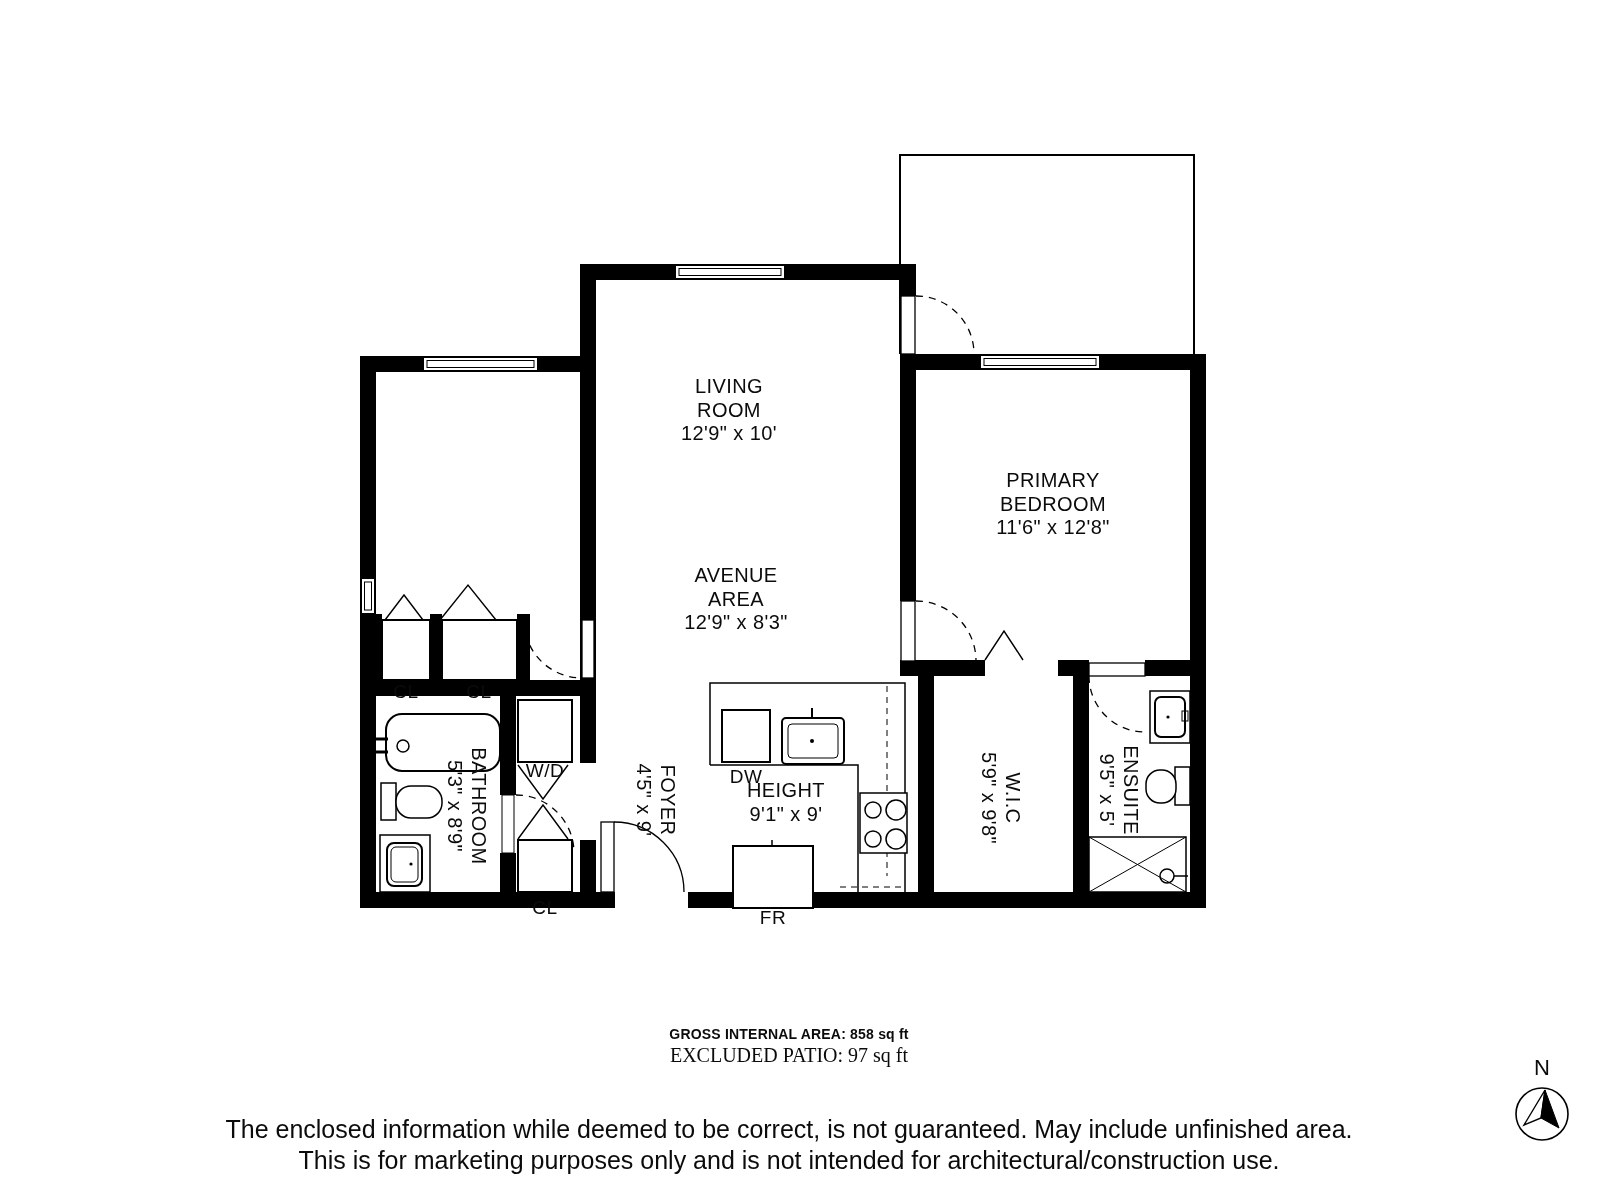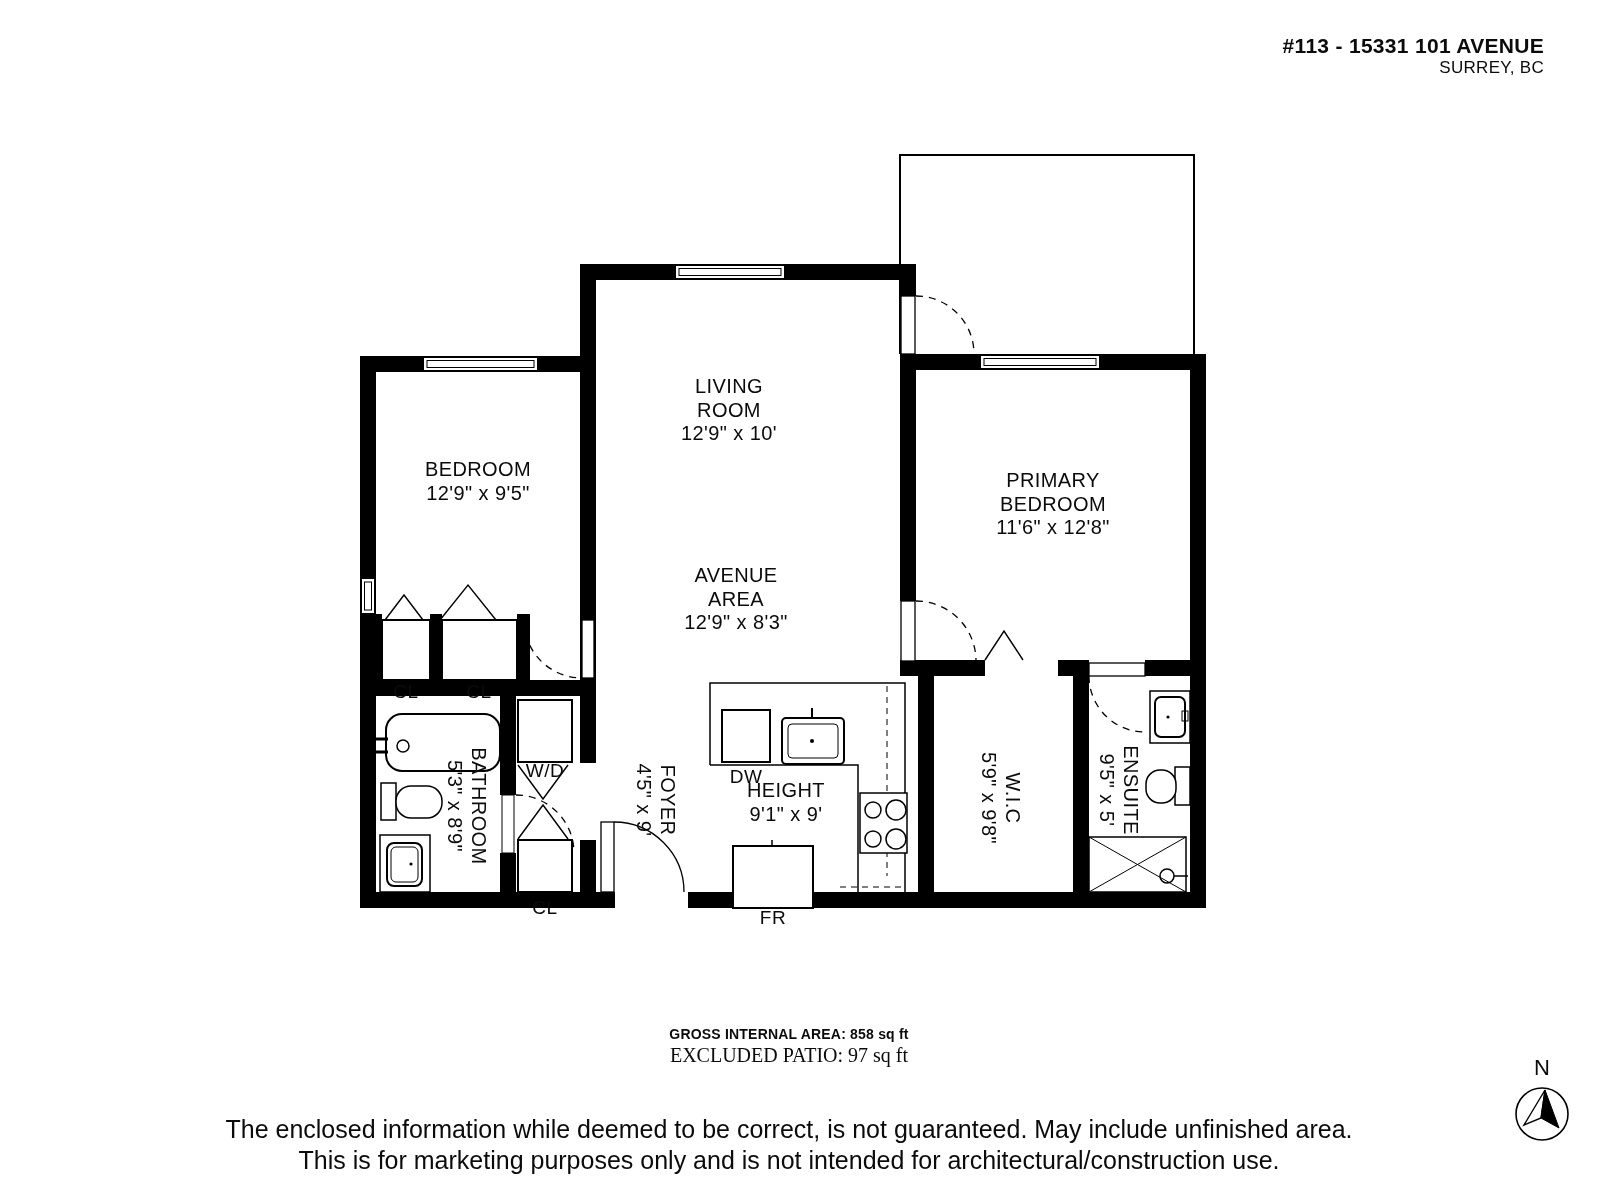--- a/index.html
+++ b/index.html
@@ -178,35 +178,27 @@
       <path d="M1174,876 L1188,876" stroke-width="1.5"></path>
     </g>
 
     <g>
       <circle cx="1542" cy="1114" r="26" fill="none" stroke="#000" stroke-width="1.6"></circle>
       <polygon points="1545,1090 1524,1125 1541,1118" fill="#fff" stroke="#000" stroke-width="1.4"></polygon>
       <polygon points="1545,1090 1541,1118 1559,1128" fill="#000" stroke="#000" stroke-width="1"></polygon>
     </g>
   </svg>
 
-  <div class="addr">
-    <span class="l1">#113 - 15331 101 AVENUE</span>
-    <span class="l2">SURREY, BC</span>
-  </div>
 
 
   <div class="room-label" style="left:729px;top:410px;width:130px;">
     <span class="nm">LIVING ROOM</span>
     <span class="dims">12'9" x 10'</span>
   </div>
 
-  <div class="room-label" style="left:478px;top:482px;width:220px;">
-    <span class="nm">BEDROOM</span>
-    <span class="dims">12'9" x 9'5"</span>
-  </div>
 
   <div class="room-label" style="left:1053px;top:504px;width:180px;">
     <span class="nm">PRIMARY BEDROOM</span>
     <span class="dims">11'6" x 12'8"</span>
   </div>
 
   <div class="room-label" style="left:736px;top:599px;width:140px;">
     <span class="nm">AVENUE AREA</span>
     <span class="dims">12'9" x 8'3"</span>
   </div>

